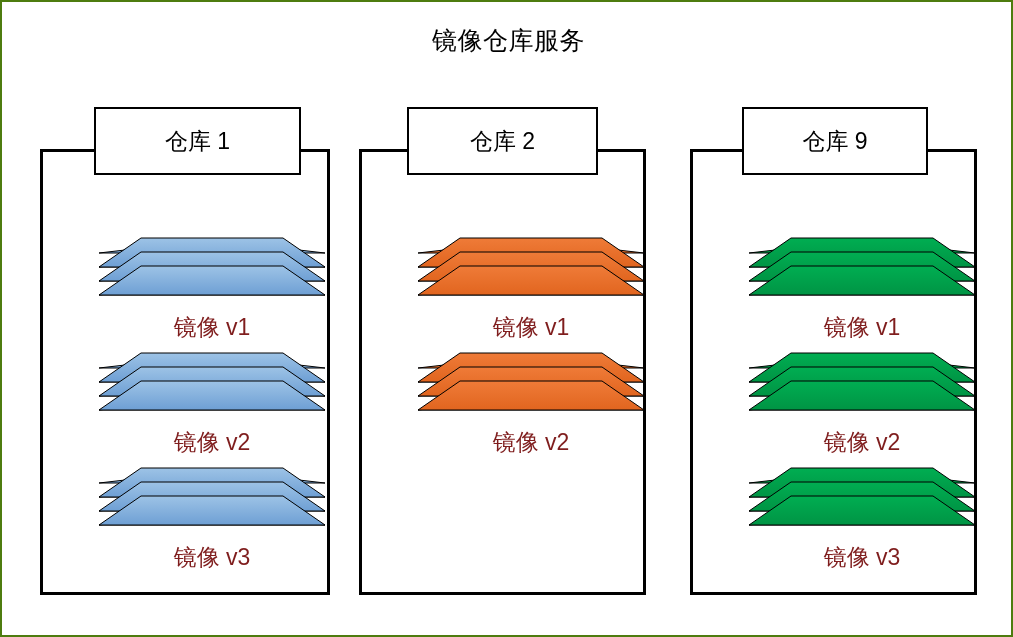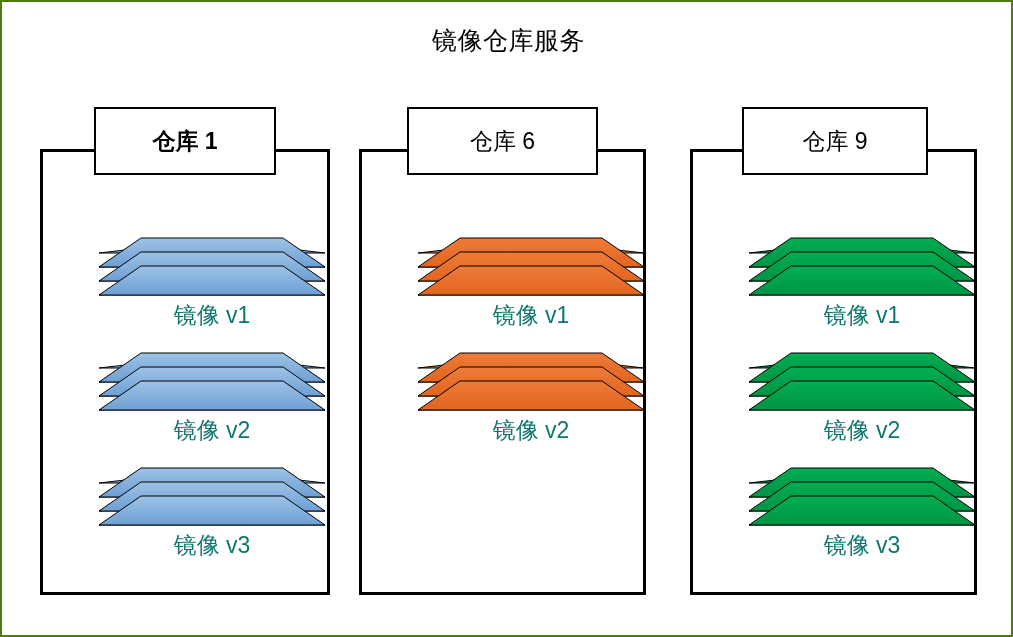--- a/index.html
+++ b/index.html
@@ -53,21 +53,21 @@
     border: 2px solid #000000;
     background: #ffffff;
     display: flex;
     align-items: center;
     justify-content: center;
     font-size: 23px;
     color: #000000;
     white-space: nowrap;
     z-index: 5;
   }
-  .repo-header-1 { left: 92px;  width: 182px; font-weight: bold; }
+  .repo-header-1 { left: 92px;  width: 207px; }
   .repo-header-2 { left: 405px; width: 191px; }
   .repo-header-3 { left: 740px; width: 186px; }
 
   
   .image-group {
     position: absolute;
     width: 230px;
     z-index: 3;
   }
   .stack {
@@ -77,22 +77,22 @@
   }
   .stack svg {
     display: block;
     width: 230px;
     height: 58px;
     overflow: visible;
   }
   .image-label {
     text-align: center;
     font-size: 23px;
-    color: #0f766e;
-    margin-top: 5px;
+    color: #7f1d1d;
+    margin-top: 17px;
     white-space: nowrap;
   }
 </style>
 </head>
 <body>
 
 <div id="canvas">
 
   <div class="diagram-title">镜像仓库服务</div>
 
@@ -147,21 +147,21 @@
         <polygon points="44,1 2,30 228,30 186,1" fill="url(#g-blue)" stroke="#000" stroke-width="1"></polygon>
         <polygon points="44,15 2,44 228,44 186,15" fill="url(#g-blue)" stroke="#000" stroke-width="1"></polygon>
         <polygon points="44,29 2,58 228,58 186,29" fill="url(#g-blue)" stroke="#000" stroke-width="1"></polygon>
       </svg>
     </div>
     <div class="image-label">镜像 v3</div>
   </div>
 
   <div class="repo repo-2"></div>
   <div class="repo-header repo-header-2">
-    <span>仓库 6</span>
+    <span>仓库 2</span>
   </div>
 
   <div class="image-group" style="left:414px; top:235px;">
     <div class="stack">
       <svg viewBox="0 0 230 58" preserveAspectRatio="none">
         <defs>
           <linearGradient id="g-orange" x1="0" y1="0" x2="0" y2="1">
             <stop offset="0%" stop-color="#EF7B38"></stop>
               <stop offset="100%" stop-color="#E1651F"></stop>
           </linearGradient>

